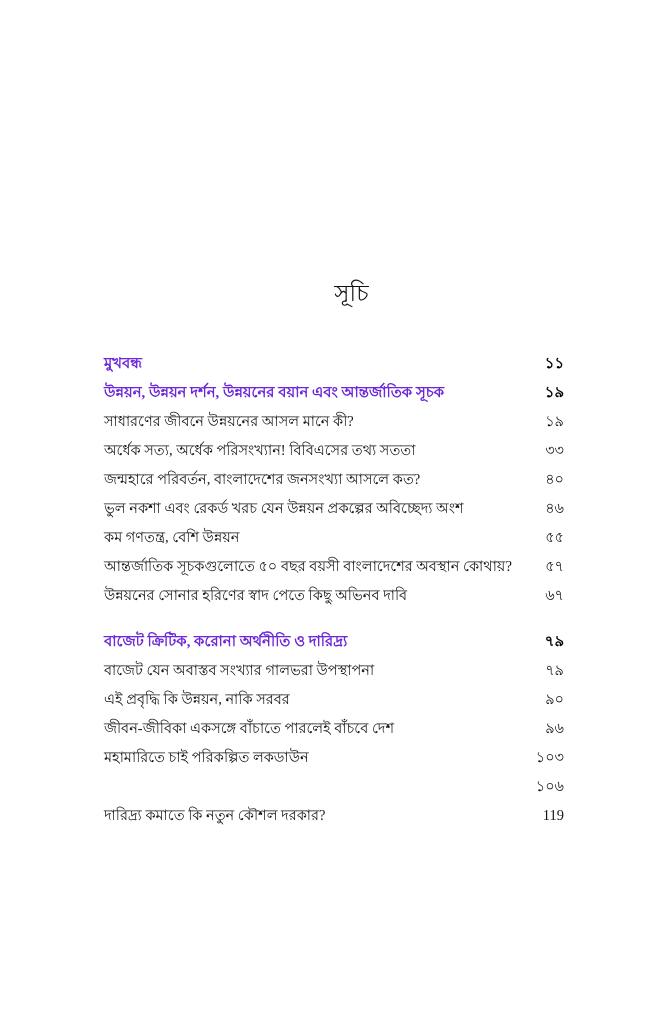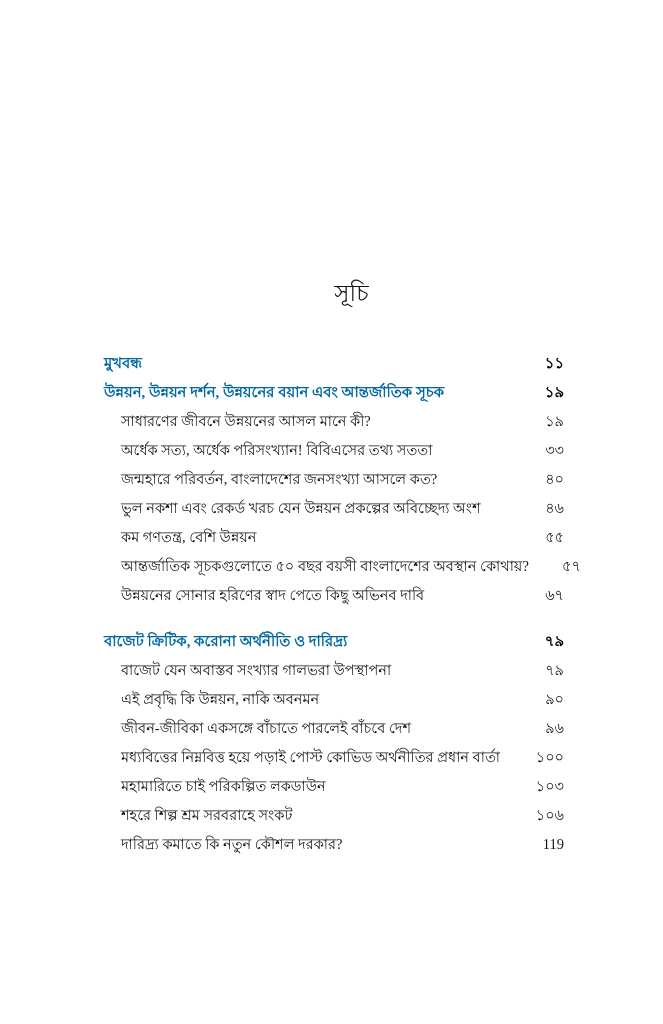--- a/index.html
+++ b/index.html
@@ -61,25 +61,25 @@
     flex: 0 0 auto;
     font-size: 14.5px;
     line-height: 20px;
     color: #161616;
     white-space: nowrap;
   }
 
   .toc-row.level-section .toc-label {
     font-weight: 700;
     font-size: 14.8px;
-    color: #0369a1;
+    color: #6d28d9;
   }
 
   .toc-row.level-sub .toc-label {
-    margin-left: 17px;
+    margin-left: 0;
     font-weight: 400;
     text-align: right;
   }
 
   .toc-filler {
     flex: 1 1 auto;
     min-width: 6px;
   }
 
   .toc-page {
@@ -155,41 +155,35 @@
         <span class="toc-label">বাজেট ক্রিটিক, করোনা অর্থনীতি ও দারিদ্র্য</span>
         <span class="toc-filler"></span>
         <span class="toc-page">৭৯</span>
       </div>
       <div class="toc-row level-sub">
         <span class="toc-label">বাজেট যেন অবাস্তব সংখ্যার গালভরা উপস্থাপনা</span>
         <span class="toc-filler"></span>
         <span class="toc-page">৭৯</span>
       </div>
       <div class="toc-row level-sub">
-        <span class="toc-label">এই প্রবৃদ্ধি কি উন্নয়ন, নাকি অবনমন</span>
+        <span class="toc-label">এই প্রবৃদ্ধি কি উন্নয়ন, নাকি সরবর</span>
         <span class="toc-filler"></span>
         <span class="toc-page">৯০</span>
       </div>
       <div class="toc-row level-sub">
         <span class="toc-label">জীবন-জীবিকা একসঙ্গে বাঁচাতে পারলেই বাঁচবে দেশ</span>
         <span class="toc-filler"></span>
         <span class="toc-page">৯৬</span>
       </div>
       <div class="toc-row level-sub">
-        <span class="toc-label">মধ্যবিত্তের নিম্নবিত্ত হয়ে পড়াই পোস্ট কোভিড অর্থনীতির প্রধান বার্তা</span>
-        <span class="toc-filler"></span>
-        <span class="toc-page">১০০</span>
-      </div>
-      <div class="toc-row level-sub">
         <span class="toc-label">মহামারিতে চাই পরিকল্পিত লকডাউন</span>
         <span class="toc-filler"></span>
         <span class="toc-page">১০৩</span>
       </div>
       <div class="toc-row level-sub">
-        <span class="toc-label">শহরে শিল্প শ্রম সরবরাহে সংকট</span>
         <span class="toc-filler"></span>
         <span class="toc-page">১০৬</span>
       </div>
       <div class="toc-row level-sub">
         <span class="toc-label">দারিদ্র্য কমাতে কি নতুন কৌশল দরকার?</span>
         <span class="toc-filler"></span>
         <span class="toc-page">119</span>
       </div>
     </div>
 

